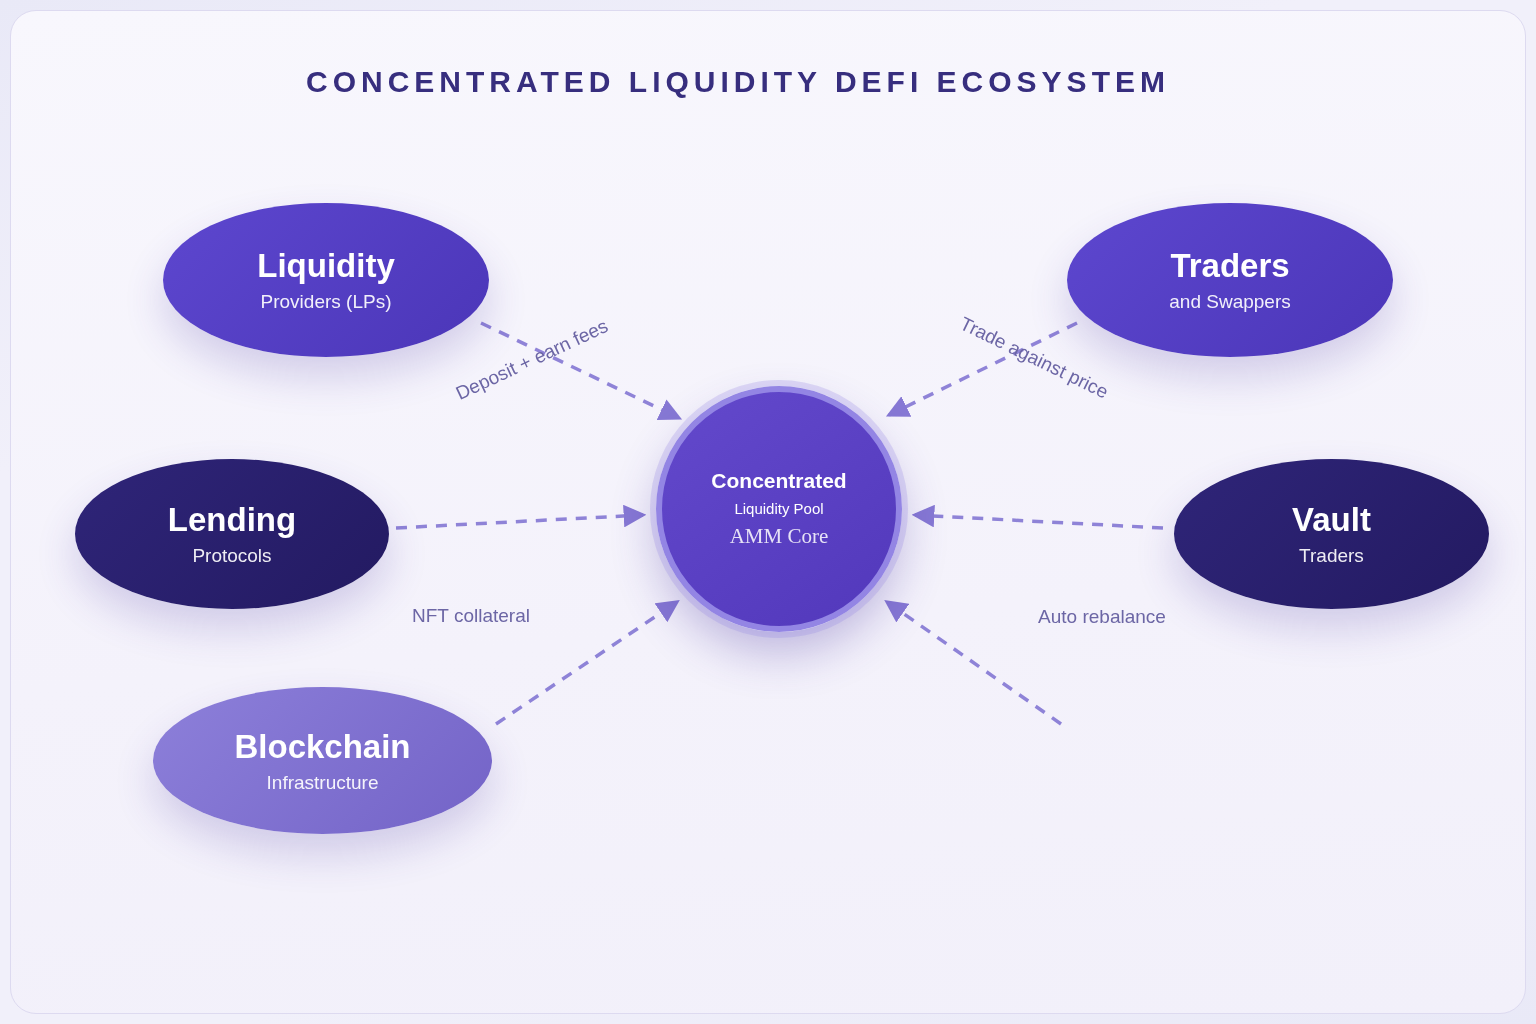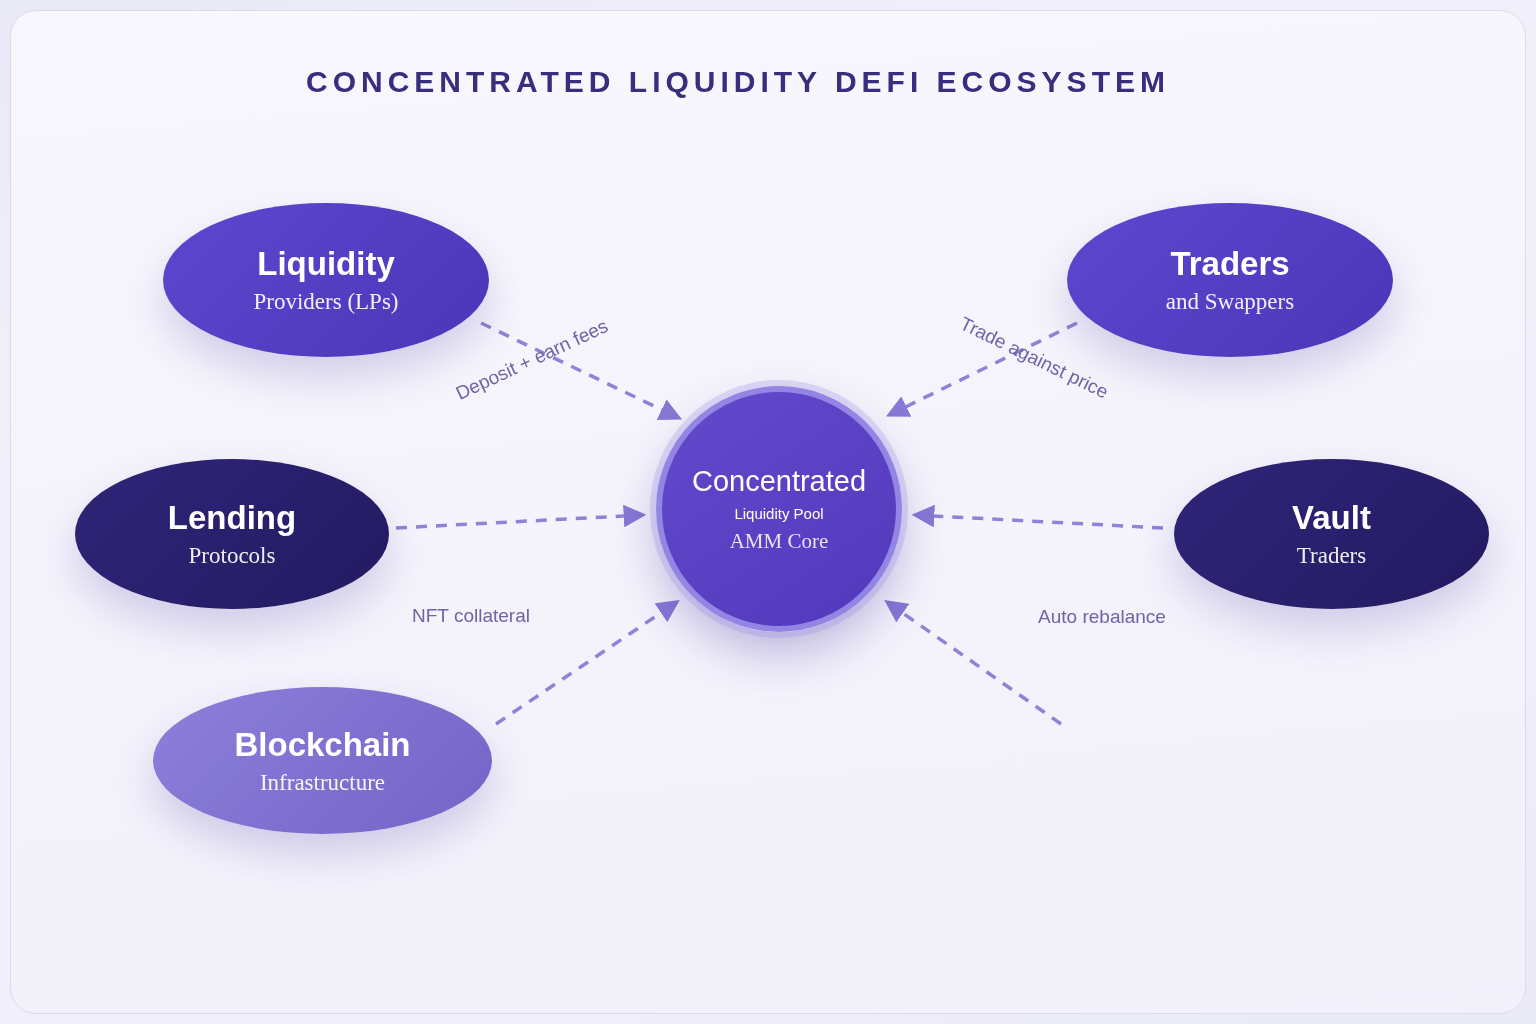--- a/index.html
+++ b/index.html
@@ -37,21 +37,21 @@
     display: flex;
     flex-direction: column;
     align-items: center;
     justify-content: center;
     gap: 6px;
     color: #ffffff;
     text-align: center;
     box-shadow: 0 20px 40px rgba(70, 50, 160, 0.20);
   }
   .node .l1 { font-size: 33px; font-weight: 700; }
-  .node .l2 { font-size: 23px; font-weight: 400; color: rgba(255,255,255,0.92); font-family: Liberation Serif, serif; }
+  .node .l2 { font-size: 19px; font-weight: 400; color: rgba(255,255,255,0.92); }
   .node.mid    { background: linear-gradient(135deg, #5d47cf 0%, #4b36b8 100%); }
   .node.dark   { background: linear-gradient(135deg, #2f2579 0%, #231a61 100%); }
   .node.light  { background: linear-gradient(135deg, #8d80da 0%, #7363c7 100%); }
 
   .node.lp       { left: 152px; top: 192px; width: 326px; height: 154px; }
   .node.traders  { left: 1056px; top: 192px; width: 326px; height: 154px; }
   .node.lending  { left: 64px;  top: 448px; width: 314px; height: 150px; }
   .node.vault    { left: 1163px; top: 448px; width: 315px; height: 150px; }
   .node.chain    { left: 142px; top: 676px; width: 339px; height: 147px; }
   .node.defi     { left: 1045px; top: 676px; width: 338px; height: 147px; }
@@ -65,21 +65,21 @@
     border: 6px solid #9385e4;
     box-shadow: 0 0 0 6px rgba(147, 133, 228, 0.25), 0 22px 45px rgba(70, 50, 160, 0.30);
     display: flex;
     flex-direction: column;
     align-items: center;
     justify-content: center;
     gap: 7px;
     color: #ffffff;
     text-align: center;
   }
-  .hub .l1 { font-size: 29px; font-weight: 400; }
+  .hub .l1 { font-size: 21px; font-weight: 700; }
   .hub .l2 { font-size: 15px; font-weight: 400; }
   .hub .l3 { font-size: 21px; font-weight: 400; color: rgba(255,255,255,0.85); font-family: Liberation Serif, serif; }
 
   .edge-label {
     position: absolute;
     font-size: 19px;
     color: #6c66a5;
     white-space: nowrap;
   }
   .edge-label.deposit   { left: 521px;  top: 349px; transform: translate(-50%,-50%) rotate(-25deg); }

